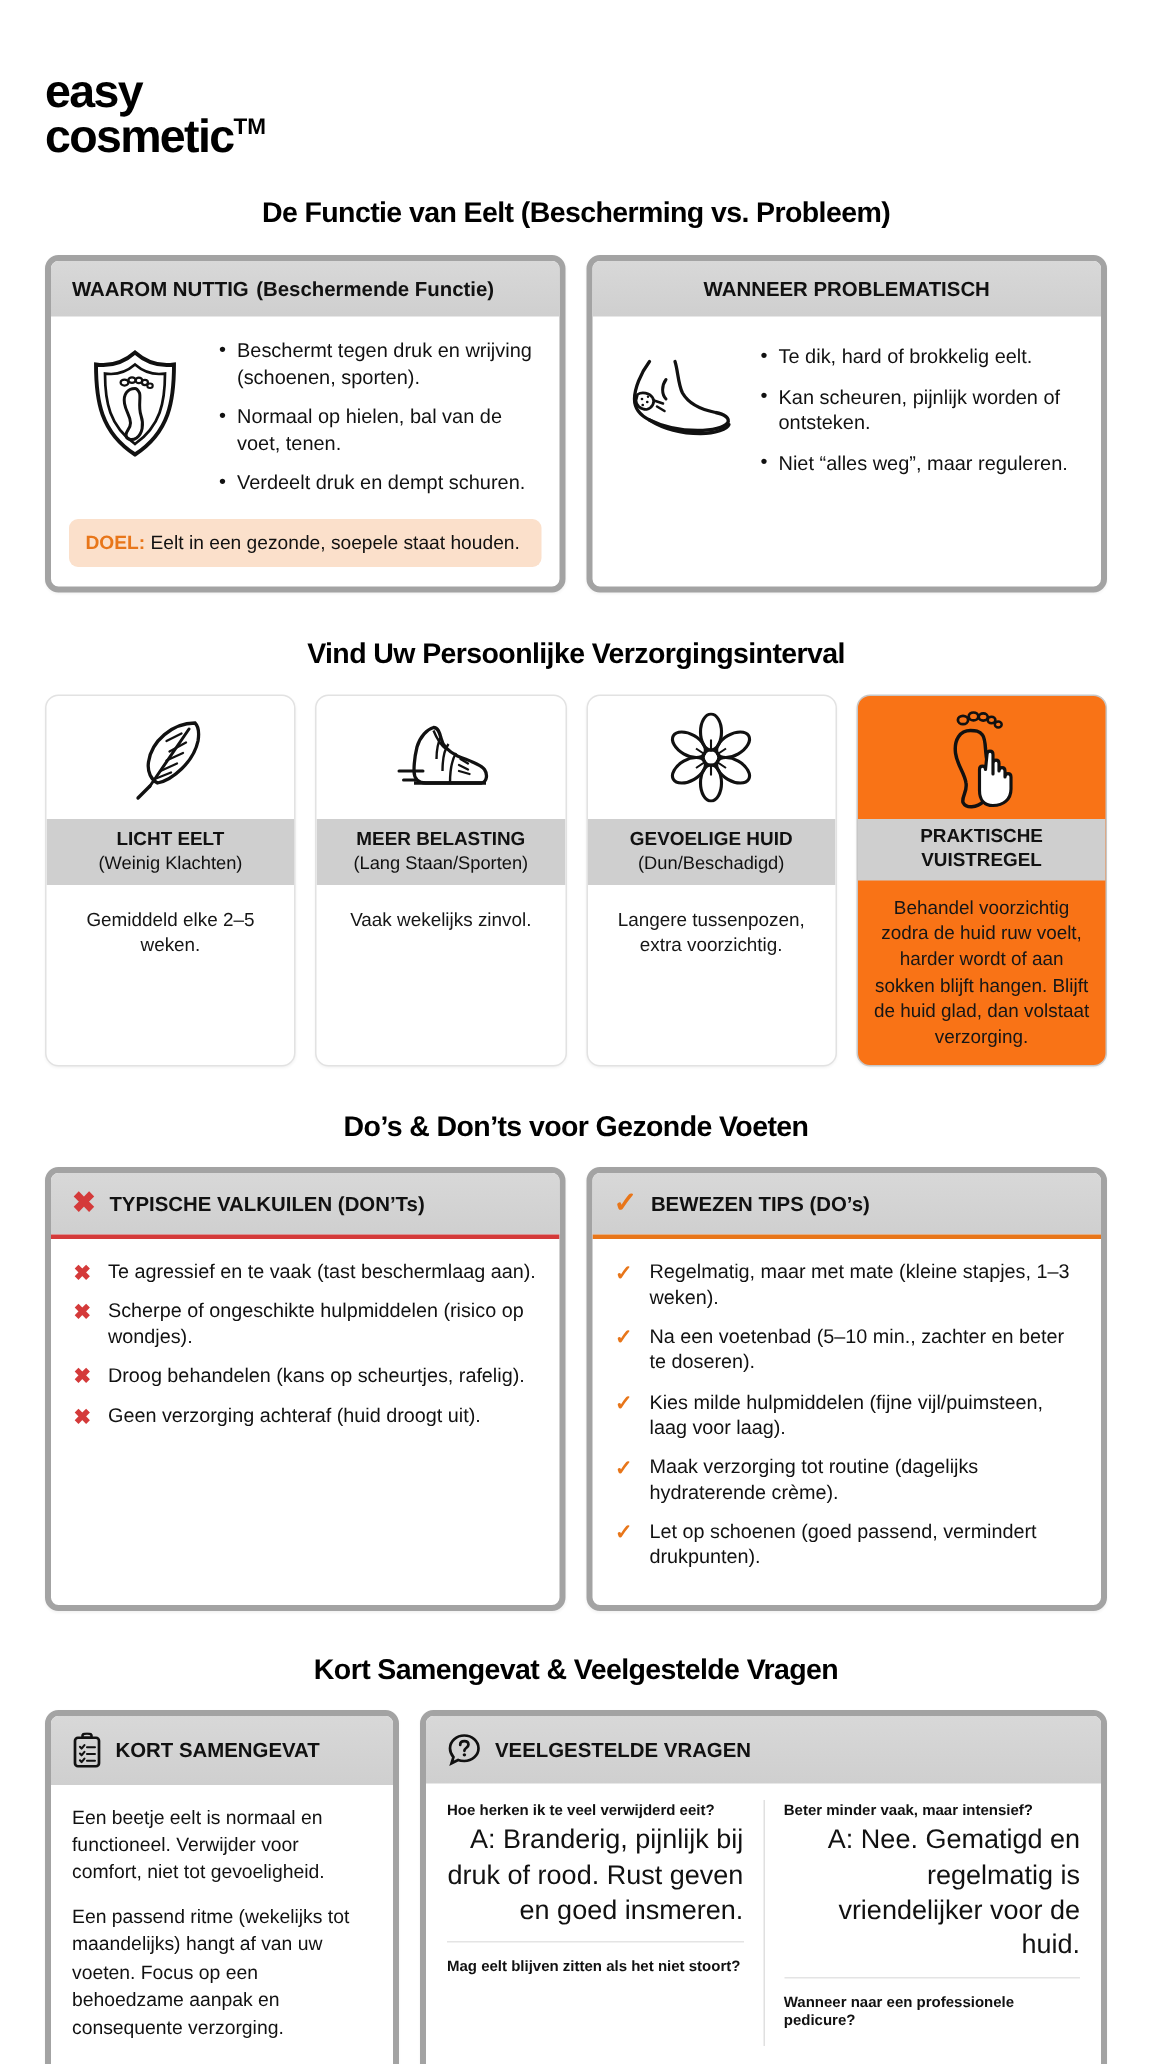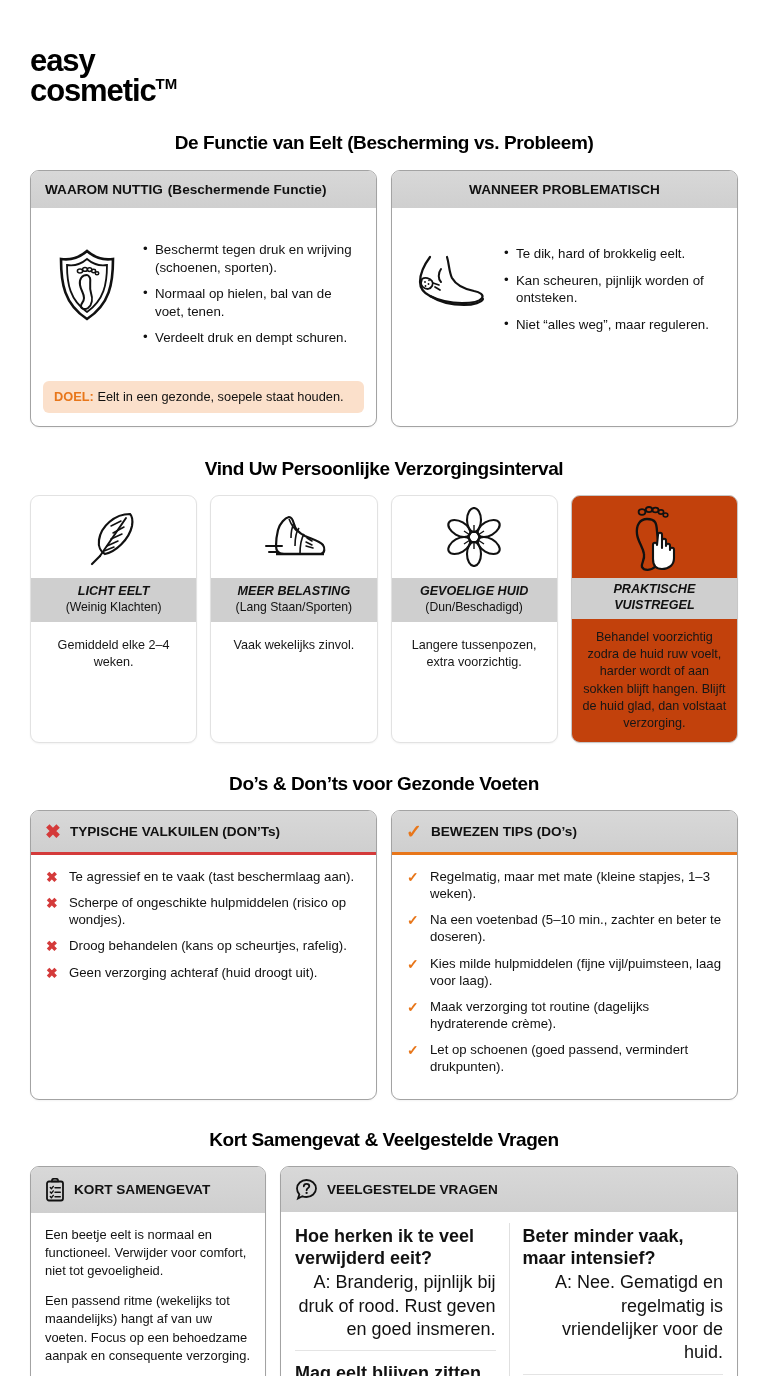--- a/index.html
+++ b/index.html
@@ -33,22 +33,22 @@
     color: #1c1c1c; margin-top: 26px; padding: 0 22px;
   }
 
   .section-title {
     text-align: center; font-weight: bold; font-size: 19px;
     letter-spacing: -0.4px; color: #000;
   }
 
   
   .card {
-    background: #fff; border: 1px solid #a3a3a3; border-radius: 9px;
-    overflow: hidden; box-shadow: 0 1px 2px rgba(0,0,0,0.05); gap: 19px;
+    background: #fff; border: 4px solid #a3a3a3; border-radius: 9px;
+    overflow: hidden; box-shadow: 0 1px 2px rgba(0,0,0,0.05);
   }
   .card-head {
     background: linear-gradient(180deg,#d8d8d8,#cfcfcf);
     padding: 11px 14px; font-size: 13.6px; font-weight: bold;
     color: #111; display: flex; align-items: center; gap: 9px;
   }
   .card-head .reg { font-weight: bold; }
   .card-body { padding: 13px 14px 14px 14px; }
 
   
@@ -71,26 +71,26 @@
   .icard {
     flex: 1; border: 1px solid #e2e2e2; border-radius: 9px; overflow: hidden;
     background: #fff; display: flex; flex-direction: column; min-height: 211px;
     box-shadow: 0 1px 2px rgba(0,0,0,0.05);
   }
   .icard .ic-icon { height: 82px; display: flex; align-items: center; justify-content: center; }
   .icard .ic-head {
     background: #cfcfcf; text-align: center; padding: 6px 4px 7px 4px;
     font-size: 12.2px; line-height: 1.22;
   }
-  .icard .ic-head b { display: block; font-size: 12.6px; font-style: italic; }
+  .icard .ic-head b { display: block; font-size: 12.6px; }
   .icard .ic-body {
     flex: 1; text-align: center; font-size: 12.6px; line-height: 1.35;
     padding: 15px 8px; color: #161616;
   }
-  .icard.highlight { background: #c2410c; border-color: #c7c7c7; }
+  .icard.highlight { background: #f97316; border-color: #c7c7c7; }
   .icard.highlight .ic-head { background: #cfcfcf; padding: 4px 4px 6px 4px; }
   .icard.highlight .ic-body { padding: 10px 8px; line-height: 1.36; }
 
   
   .row-dd { display: flex; gap: 14px; margin-top: 15px; }
   .row-dd > .card { flex: 1; min-height: 228px; }
   .card-head.donts { border-bottom: 3px solid #d43a3a; }
   .card-head.dos   { border-bottom: 3px solid #e8761a; }
   ul.marks { list-style: none; font-size: 13.2px; line-height: 1.3; }
   ul.marks li { position: relative; padding-left: 24px; margin-bottom: 9px; }
@@ -101,21 +101,21 @@
   
   .row-sum { display: flex; gap: 14px; margin-top: 15px; }
   .sum-card { width: 236px; flex: none; min-height: 228px; }
   .faq-card { flex: 1; min-height: 228px; }
   .sum-p { font-size: 12.9px; line-height: 1.43; margin-bottom: 11px; }
   .faq-grid { display: flex; gap: 0; }
   .faq-col { flex: 1; padding: 0 13px; }
   .faq-col + .faq-col { border-left: 1px solid #e0e0e0; }
   .faq-item { padding: 2px 0 9px 0; }
   .faq-item + .faq-item { border-top: 1px solid #e4e4e4; padding-top: 11px; }
-  .faq-q { font-size: 18px; font-weight: bold; line-height: 1.27; }
+  .faq-q { font-size: 10px; font-weight: bold; line-height: 1.27; }
   .faq-a { font-size: 18px; line-height: 1.3; margin-top: 1px; text-align: right; }
   .faq-body { padding: 11px 1px 12px 1px; }
 
   svg { display: block; }
 </style>
 </head>
 <body>
 
 <div class="page">
 
@@ -198,21 +198,21 @@
           <path d="M45 8 C30 8 16 20 14 34 C13 41 16 46 20 48 C30 46 44 34 47 20 C48 14 47 10 45 8 Z" fill="none" stroke="#111" stroke-width="2.2"></path>
           <path d="M41 12 L15 50" fill="none" stroke="#111" stroke-width="2" stroke-linecap="round"></path>
           <path d="M15 50 L7 58" fill="none" stroke="#111" stroke-width="2.2" stroke-linecap="round"></path>
           <path d="M36 15 L26 20 M39 21 L28 27 M37 28 L26 33 M33 35 L22 40 M29 41 L19 45" fill="none" stroke="#111" stroke-width="1.5" stroke-linecap="round"></path>
         </svg>
       </div>
       <div class="ic-head">
         <b>LICHT EELT</b>
         <span>(Weinig Klachten)</span>
       </div>
-      <div class="ic-body">Gemiddeld elke 2–4 weken.</div>
+      <div class="ic-body">Gemiddeld elke 2–5 weken.</div>
     </div>
 
     <div class="icard">
       <div class="ic-icon">
         <svg width="72" height="58" viewBox="0 0 72 58">
           <path d="M20 22 C22 15 27 10 31 9 C34 9 35 12 36 16 C37 21 41 25 47 28 C54 31 62 33 65 37 C67 40 67 45 63 46 L26 46 C21 46 18 43 18 38 C18 32 19 26 20 22 Z" fill="none" stroke="#111" stroke-width="2.2"></path>
           <path d="M18 46 L66 46" fill="none" stroke="#111" stroke-width="2.4"></path>
           <path d="M31 11 C33 16 36 21 40 24 M36 15 C34 19 33 24 33 30 M41 20 C38 24 37 30 37 38 M46 26 C43 31 42 38 42 46" fill="none" stroke="#111" stroke-width="1.6"></path>
           <path d="M8 38 L24 38 M11 44 L20 44" fill="none" stroke="#111" stroke-width="2" stroke-linecap="round"></path>
           <path d="M49 30 L54 33 M48 34 L54 37 M48 38 L55 40" fill="none" stroke="#111" stroke-width="1.5" stroke-linecap="round"></path>

